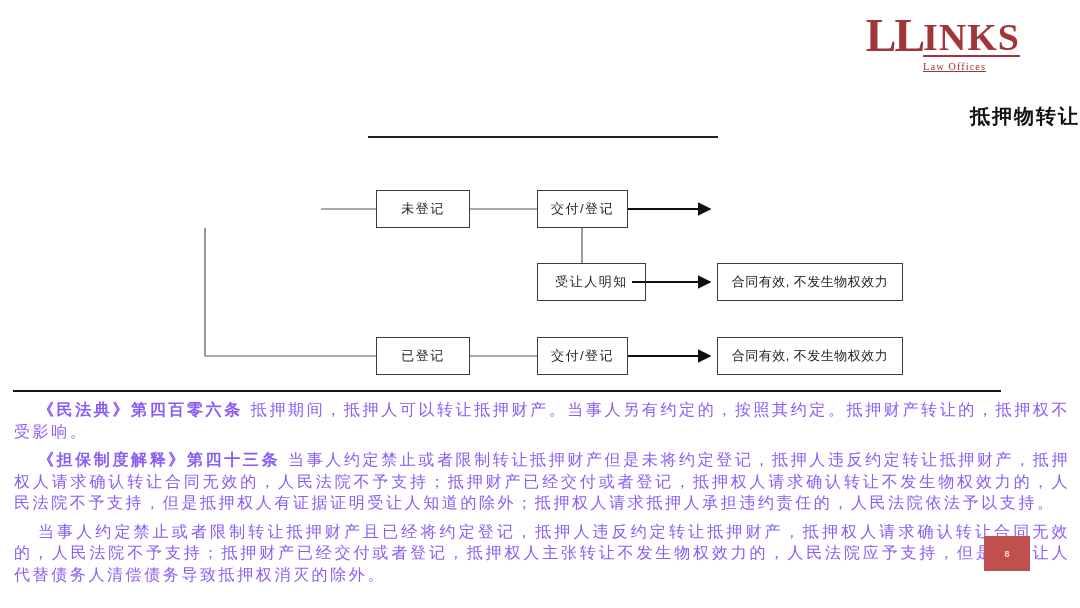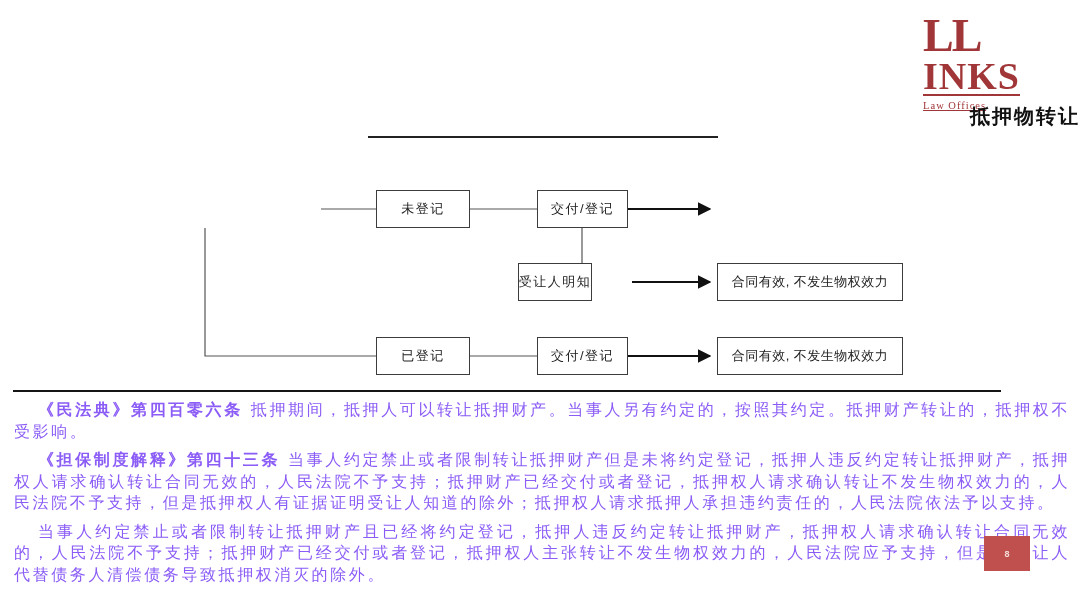--- a/index.html
+++ b/index.html
@@ -4,21 +4,21 @@
 <style>
   html,body { margin:0; padding:0; background:#ffffff; }
   .slide {
     position:relative; width:1080px; height:608px; background:#ffffff;
     font-family:"Liberation Sans", sans-serif; overflow:hidden; color:#1a1a1a;
   }
 
   
   .logo { position:absolute; top:16px; right:60px; text-align:center;
           color:#A13638; font-family:"Liberation Serif", serif; }
-  .logo-row { display:flex; align-items:flex-start; justify-content:center;flex-direction:column; }
+  .logo-row { display:flex; align-items:flex-start; justify-content:center; }
   .logo-ll { font-size:46px; font-weight:bold; line-height:0.85; letter-spacing:-2px; }
   .logo-right { display:inline-block; margin-top:3px; }
   .logo-inks { display:block; font-size:38px; font-weight:bold; line-height:0.95; letter-spacing:1px; }
   .logo-law { display:block; border-top:2px solid #A13638; font-size:10.5px;
               text-align:left; padding-top:4px; letter-spacing:1px;text-decoration:underline; }
   .logo-cn { margin-top:7px; font-size:15px; letter-spacing:4px; font-style:italic; white-space:nowrap; }
 
   
   .title { position:absolute; top:103px; left:0; width:100%; text-align:right;
            font-size:20px; font-weight:bold; letter-spacing:2px; color:#111; }
@@ -28,21 +28,21 @@
 
   
   .fc-node { position:absolute; height:38px; box-sizing:border-box;
              border:1px solid #3c3c3c; background:#fff;
              display:flex; align-items:center; justify-content:center;
              font-size:13px; letter-spacing:1.5px; color:#222; white-space:nowrap; }
   #node-a { left:95px;  top:190px; width:226px; }
   #node-b { left:376px; top:190px; width:94px;  }
   #node-c { left:537px; top:190px; width:91px;  }
   #node-d { left:717px; top:190px; width:186px; letter-spacing:0.5px; }
-  #node-e { left:518px; top:263px; width:74px;  }
+  #node-e { left:537px; top:263px; width:109px;  }
   #node-f { left:717px; top:263px; width:186px; letter-spacing:0.5px; }
   #node-g { left:376px; top:337px; width:94px;  }
   #node-h { left:537px; top:337px; width:91px;  }
   #node-i { left:717px; top:337px; width:186px; letter-spacing:0.5px; }
 
   .connectors { position:absolute; left:0; top:0; width:1080px; height:608px; pointer-events:none; }
 
   
   .divider { position:absolute; left:13px; top:390px; width:988px; height:2px; background:#151515; }
 

